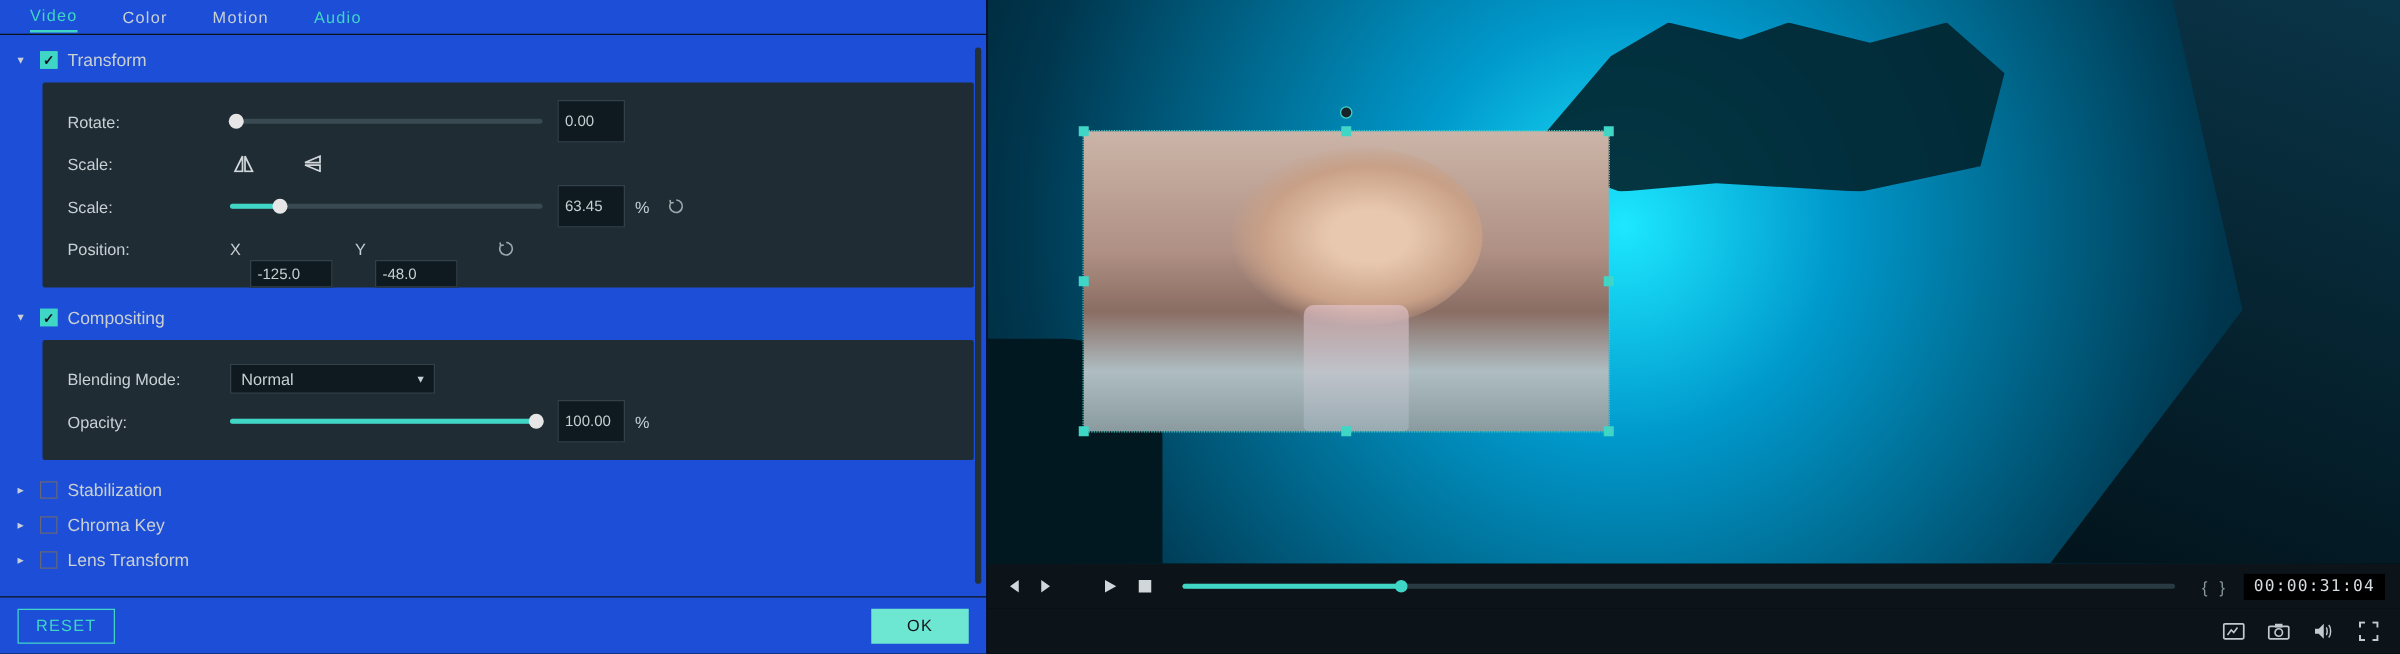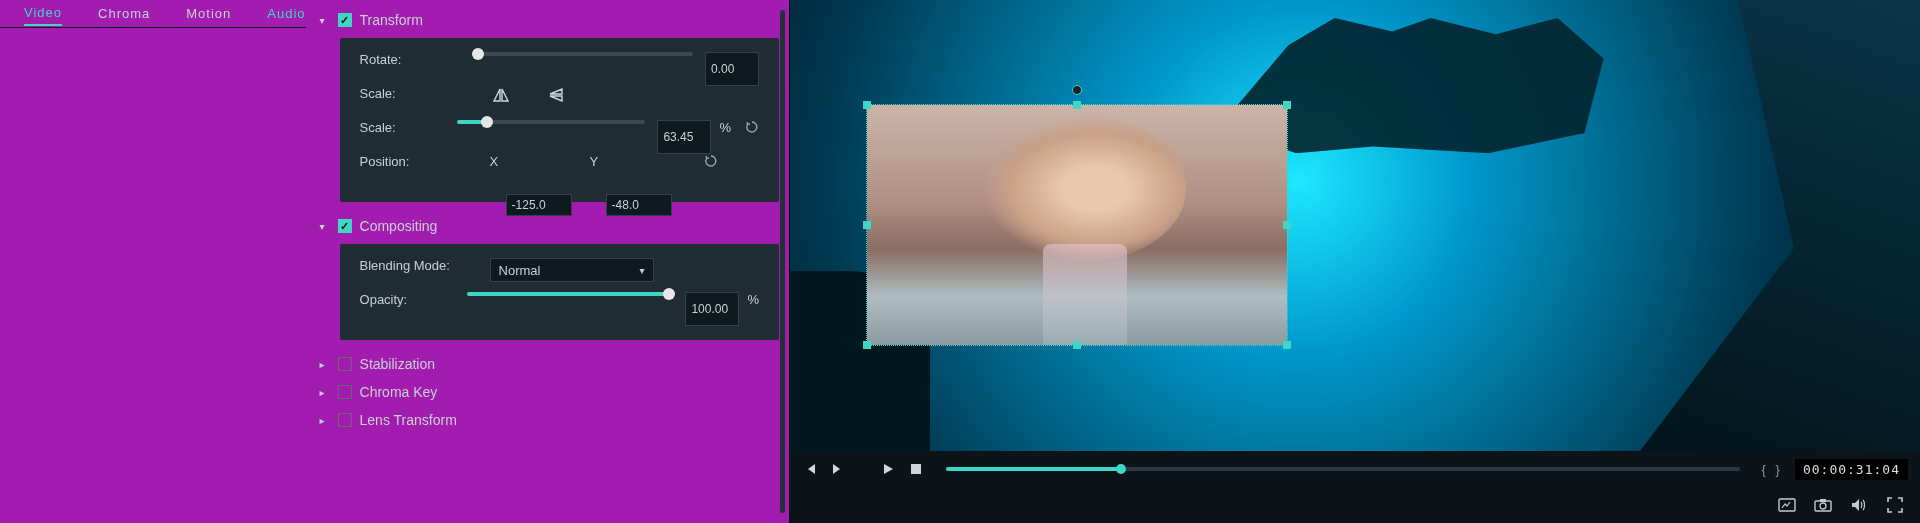--- a/index.html
+++ b/index.html
@@ -1,37 +1,37 @@
 <!DOCTYPE html>
 <html><head>
 <meta charset="utf-8">
 <style>
   * { box-sizing: border-box; margin: 0; padding: 0; font-family: "Segoe UI", Arial, sans-serif; }
   html, body { width: 1920px; height: 523px; background: #0d1419; color: #c8d0d4; overflow: hidden; }
   .app { display: flex; width: 100%; height: 100%; }
-  .left-panel { width: 790px; height: 100%; background: #a21caf; display: flex; flex-direction: row; border-right: 1px solid #000; }
+  .left-panel { width: 790px; height: 100%; background: #1d4ed8; display: flex; flex-direction: column; border-right: 1px solid #000; }
   .right-panel { flex: 1; height: 100%; background: #000; display: flex; flex-direction: column; position: relative; }
 
   
   .tabs { display: flex; height: 28px; align-items: center; font-size: 13px; padding-left: 24px; gap: 36px; border-bottom: 1px solid #0d1419; }
   .tab { color: #c8d0d4; cursor: pointer; padding: 4px 0; letter-spacing: 1px; }
   .tab.active { color: #3fd6c6; border-bottom: 2px solid #3fd6c6; }
   .tab.motion { color: #3fd6c6; }
 
   
   .scroll-area { flex: 1; overflow: hidden; position: relative; padding: 6px 10px 0 10px; }
   .scroll-track { position: absolute; right: 4px; top: 10px; bottom: 10px; width: 5px; background: #243038; border-radius: 3px; }
 
   
   .section-header { display: flex; align-items: center; gap: 8px; padding: 6px 4px; font-size: 14px; cursor: pointer; }
   .chevron { width: 10px; display:inline-block; color:#c8d0d4; font-size:10px; }
   .checkbox { width: 14px; height: 14px; border: 1px solid #3fd6c6; background: #3fd6c6; display: inline-flex; align-items: center; justify-content: center; color:#0d1419; font-size:11px; font-weight:bold; }
   .checkbox.empty { background: transparent; border:1px solid #667; }
   .section-body { background: #1f2c34; margin: 4px 0 10px 24px; padding: 14px 20px; border-radius: 2px; }
-  .row { display: flex; height: 34px; font-size: 13px; }
+  .row { display: flex; align-items: center; height: 34px; font-size: 13px; }
   .row-label { width: 130px; color: #c8d0d4; }
   .slider { position: relative; width: 250px; height: 4px; background: #3a4a52; border-radius: 2px; margin-right: 12px; }
   .slider-fill { position:absolute; left:0; top:0; bottom:0; background:#3fd6c6; border-radius:2px; }
   .slider-thumb { position: absolute; top: 50%; width: 12px; height: 12px; background: #e6e6e6; border-radius: 50%; transform: translate(-50%, -50%); }
   .num-input { width: 54px; height: 34px; background: #0f1a20; border: 1px solid #334048; color: #c8d0d4; font-size: 12px; padding: 0 5px; }
   .unit { margin-left: 8px; font-size:13px; color:#c8d0d4; }
   .reset-icon { margin-left: 14px; color:#9aa; cursor:pointer; display:inline-flex; }
   .flip-btn { width:22px; height:18px; display:inline-flex; align-items:center; justify-content:center; color:#d0d6da; cursor:pointer; margin-right:34px; }
   .axis-label { width:16px; color:#c8d0d4; font-size:13px; }
   .pos-input { width: 66px; height:22px; background:#0f1a20; border:1px solid #334048; color:#c8d0d4; font-size:12px; padding:0 5px; margin-right:18px;margin-top:40px; }
@@ -76,21 +76,21 @@
   svg { display:block; }
 </style>
 </head>
 <body>
 
 <div class="app">
 
   <div class="left-panel">
     <div class="tabs">
       <div class="tab active">Video</div>
-      <div class="tab">Chroma</div>
+      <div class="tab">Color</div>
       <div class="tab">Motion</div>
       <div class="tab motion">Audio</div>
     </div>
 
     <div class="scroll-area">
       <div class="scroll-track"></div>
 
       <div class="section-header">
         <span class="chevron">▾</span>
         <span class="checkbox">✓</span>
@@ -179,20 +179,24 @@
         <span class="checkbox empty"></span>
         <span>Chroma Key</span>
       </div>
       <div class="collapsed">
         <span class="chevron">▸</span>
         <span class="checkbox empty"></span>
         <span>Lens Transform</span>
       </div>
     </div>
 
+    <div class="bottom-bar">
+      <button class="btn-reset">RESET</button>
+      <button class="btn-ok">OK</button>
+    </div>
   </div>
 
   <div class="right-panel">
     <div class="video-area">
       <div class="bg-underwater"></div>
       <div class="rock-left"></div>
       <div class="rock-right"></div>
       <div class="silhouette"></div>
 
       <div class="overlay-box">

